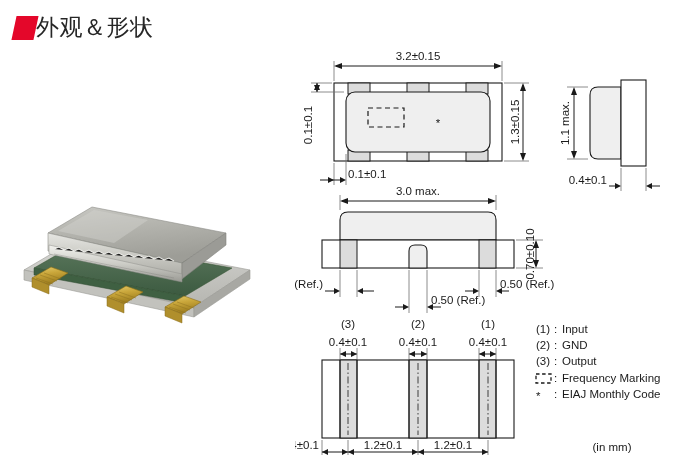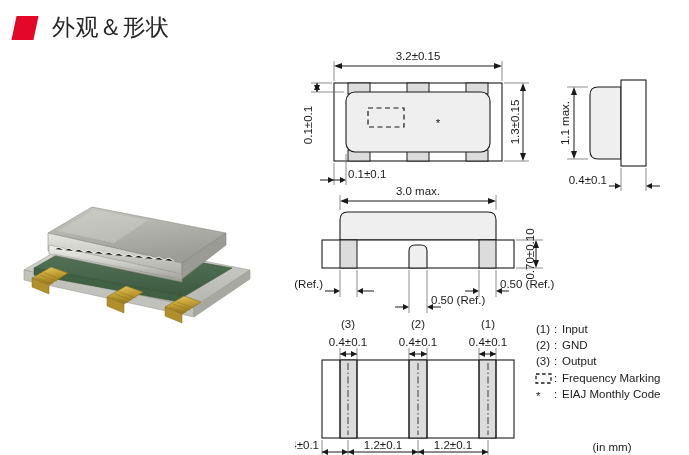--- a/index.html
+++ b/index.html
@@ -22,21 +22,21 @@
     height: 455px;
   }
 
   
   .header {
     position: absolute;
     left: 14px;
     top: 12px;
     display: flex;
     align-items: center;
-    gap: 16px;
+    gap: 0;
   }
   .header-mark {
     width: 22px;
     height: 24px;
     background: #e4072a;
     transform: skewX(-12deg);
   }
   .header-title {
     font-size: 23px;
     font-weight: 500;

